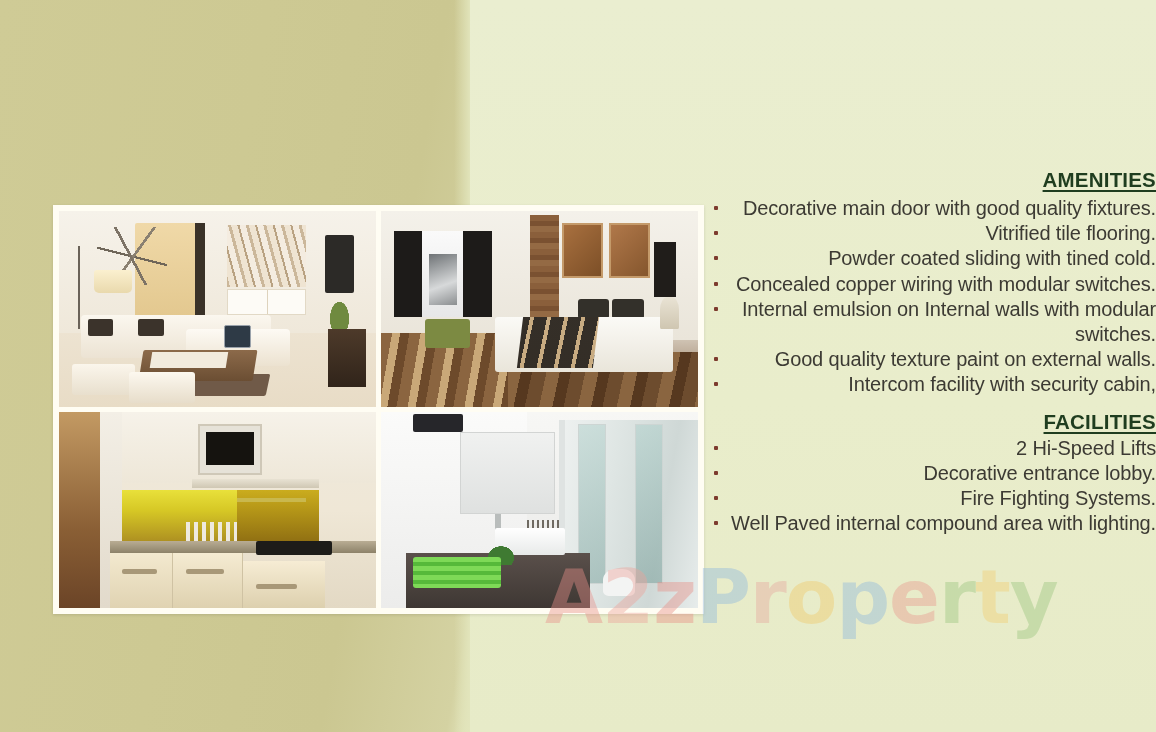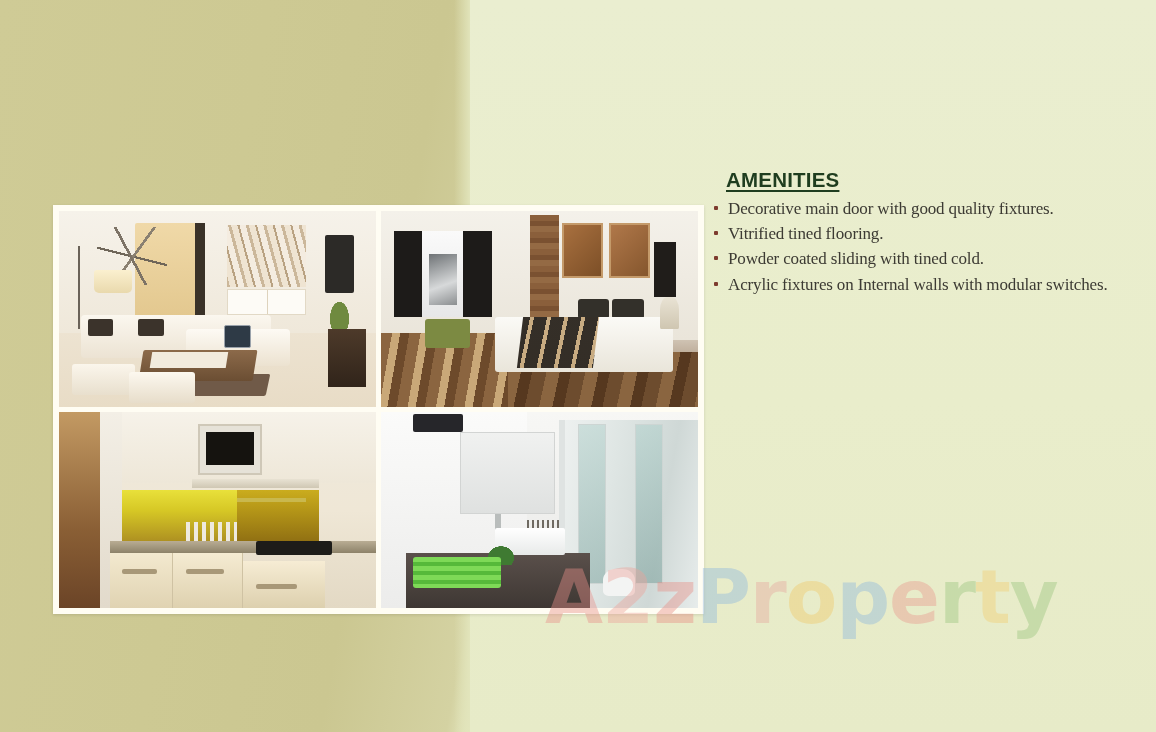--- a/index.html
+++ b/index.html
@@ -157,37 +157,38 @@
     font-family:"DejaVu Sans", sans-serif;
     white-space:nowrap;pointer-events:none;
     opacity:.42;
   }
   .watermark span{display:inline-block;}
 
   
   .textcol{
     position:absolute;left:712px;top:168px;width:444px;
     color:#3a3a32;
+    text-align:right;
   }
   .sec-head{
     font-size:20.5px;font-weight:bold;color:#1f3d1f;
     text-decoration:underline;text-underline-offset:3px;
     font-family:"Liberation Sans", sans-serif;
     letter-spacing:.2px;
     margin:0 0 4px 14px;
     position:relative;z-index:2;
   }
   ul.blist{list-style:none;margin:0;padding:0;position:relative;z-index:2;}
   ul.blist li{
     position:relative;
     padding-left:16px;
-    font-size:17px;
+    font-size:20px;
     line-height:25.2px;
     color:#3c3a33;
-    font-family:Liberation Serif, serif;
+    font-family:Liberation Sans, sans-serif;
     letter-spacing:-0.15px;
     margin-bottom:0px;
   }
   ul.blist li:before{
     content:"";position:absolute;left:2px;top:10px;
     width:4px;height:4px;background:#7d3b2e;border-radius:1px;
   }
   .facilities-block{margin-top:12px;}
   .facilities-block .sec-head{margin-bottom:2px;}
 </style>
@@ -287,22 +288,34 @@
   </div>
 
   <div class="watermark"><span style="color: rgb(232, 144, 138);">A</span><span style="color: rgb(237, 163, 154);">2</span><span style="color: rgb(232, 143, 134);">z</span><span style="color: rgb(143, 184, 221);">P</span><span style="color: rgb(230, 169, 160);">r</span><span style="color: rgb(240, 201, 106);">o</span><span style="color: rgb(143, 184, 221);">p</span><span style="color: rgb(232, 154, 144);">e</span><span style="color: rgb(155, 198, 127);">r</span><span style="color: rgb(242, 207, 115);">t</span><span style="color: rgb(155, 198, 127);">y</span></div>
 
   <div class="textcol">
 
     <div class="amenities-block">
       <div class="sec-head">AMENITIES</div>
       <ul class="blist">
           <li>Decorative main door with good quality fixtures.</li>
-          <li>Vitrified tined flooring.</li>
+          <li>Vitrified tile flooring.</li>
           <li>Powder coated sliding with tined cold.</li>
-          <li>Acrylic fixtures on Internal walls with modular switches.</li>
+          <li>Concealed copper wiring with modular switches.</li>
+          <li>Internal emulsion on Internal walls with modular switches.</li>
+          <li>Good quality texture paint on external walls.</li>
+          <li>Intercom facility with security cabin,</li>
         </ul>
     </div>
 
+    <div class="facilities-block">
+      <div class="sec-head">FACILITIES</div>
+      <ul class="blist">
+          <li>2 Hi-Speed Lifts</li>
+          <li>Decorative entrance lobby.</li>
+          <li>Fire Fighting Systems.</li>
+          <li>Well Paved internal compound area with lighting.</li>
+        </ul>
+    </div>
 
   </div>
 
 </div>
 
 </body></html>

